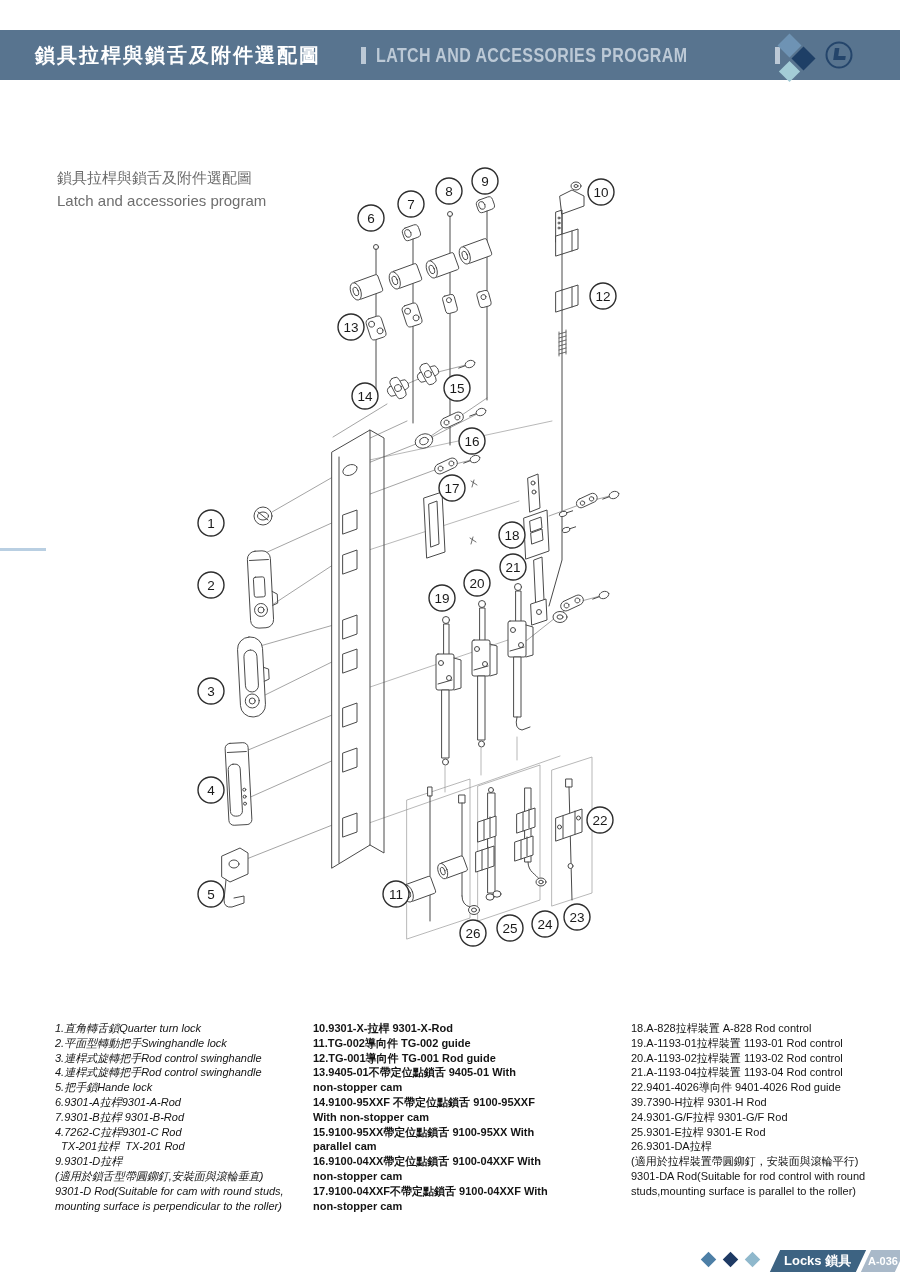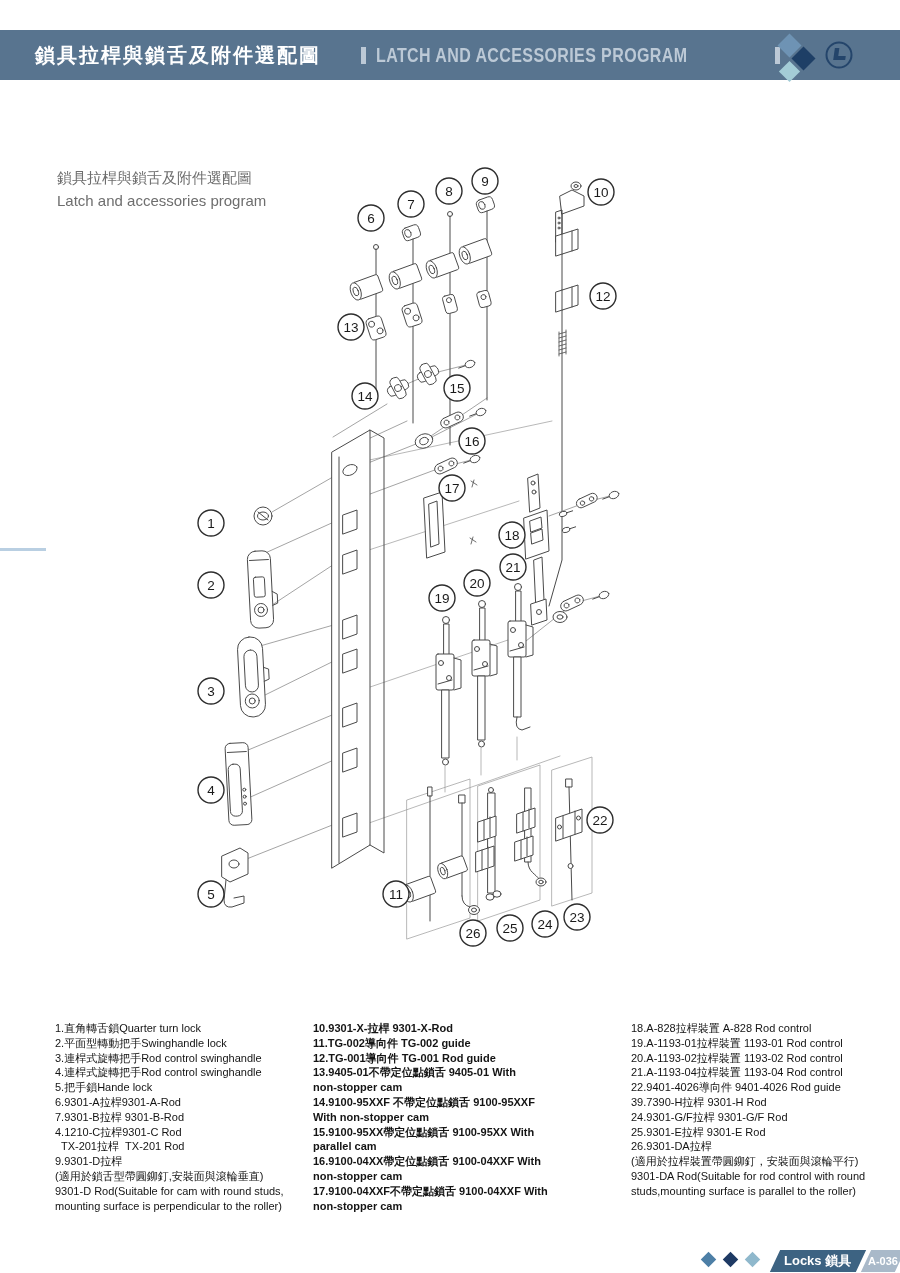--- a/index.html
+++ b/index.html
@@ -38,21 +38,21 @@
   .diagram{position:absolute;left:0;top:0;width:900px;height:1273px;}
   .diagram *{vector-effect:non-scaling-stroke;}
   .callout circle{fill:#fff;stroke:#2e2e2e;stroke-width:1.4;}
   .callout text{
     font-family:"Liberation Sans",sans-serif;font-size:13.5px;
     fill:#1a1a1a;text-anchor:middle;stroke:none;
   }
   
   .col{position:absolute;top:1021px;font-size:11px;line-height:14.8px;color:#141414;}
   .col div{white-space:pre;}
-  .col1{left:55px;}
+  .col1{left:55px;font-style:italic;}
   .col2{left:313px;font-weight:bold;}
   .col3{left:583px;margin-left:48px;}
   
   .ft-diamond{position:absolute;transform:rotate(45deg);width:11px;height:11px;}
   .ft-d1{left:703px;top:1254px;background:#4d7fa6;}
   .ft-d2{left:725px;top:1254px;background:#1e3a64;}
   .ft-d3{left:747px;top:1254px;background:#8fb8cc;}
   .band{
     position:absolute;top:1250px;height:22px;transform:skewX(-25deg);
     display:flex;align-items:center;justify-content:center;
@@ -543,21 +543,21 @@
 </svg>
 
 <div class="col col1">
   <div>1.直角轉舌鎖Quarter turn lock</div>
   <div>2.平面型轉動把手Swinghandle lock</div>
   <div>3.連桿式旋轉把手Rod control swinghandle</div>
   <div>4.連桿式旋轉把手Rod control swinghandle</div>
   <div>5.把手鎖Hande lock</div>
   <div>6.9301-A拉桿9301-A-Rod</div>
   <div>7.9301-B拉桿 9301-B-Rod</div>
-  <div>4.1210-C拉桿9301-C Rod</div>
+  <div>4.7262-C拉桿9301-C Rod</div>
   <div>  TX-201拉桿  TX-201 Rod</div>
   <div>9.9301-D拉桿</div>
   <div>(適用於鎖舌型帶圓鉚釘,安裝面與滾輪垂直)</div>
   <div>9301-D Rod(Suitable for cam with round studs,</div>
   <div>mounting surface is perpendicular to the roller)</div>
 </div>
 <div class="col col2">
   <div>10.9301-X-拉桿 9301-X-Rod</div>
   <div>11.TG-002導向件 TG-002 guide</div>
   <div>12.TG-001導向件 TG-001 Rod guide</div>

